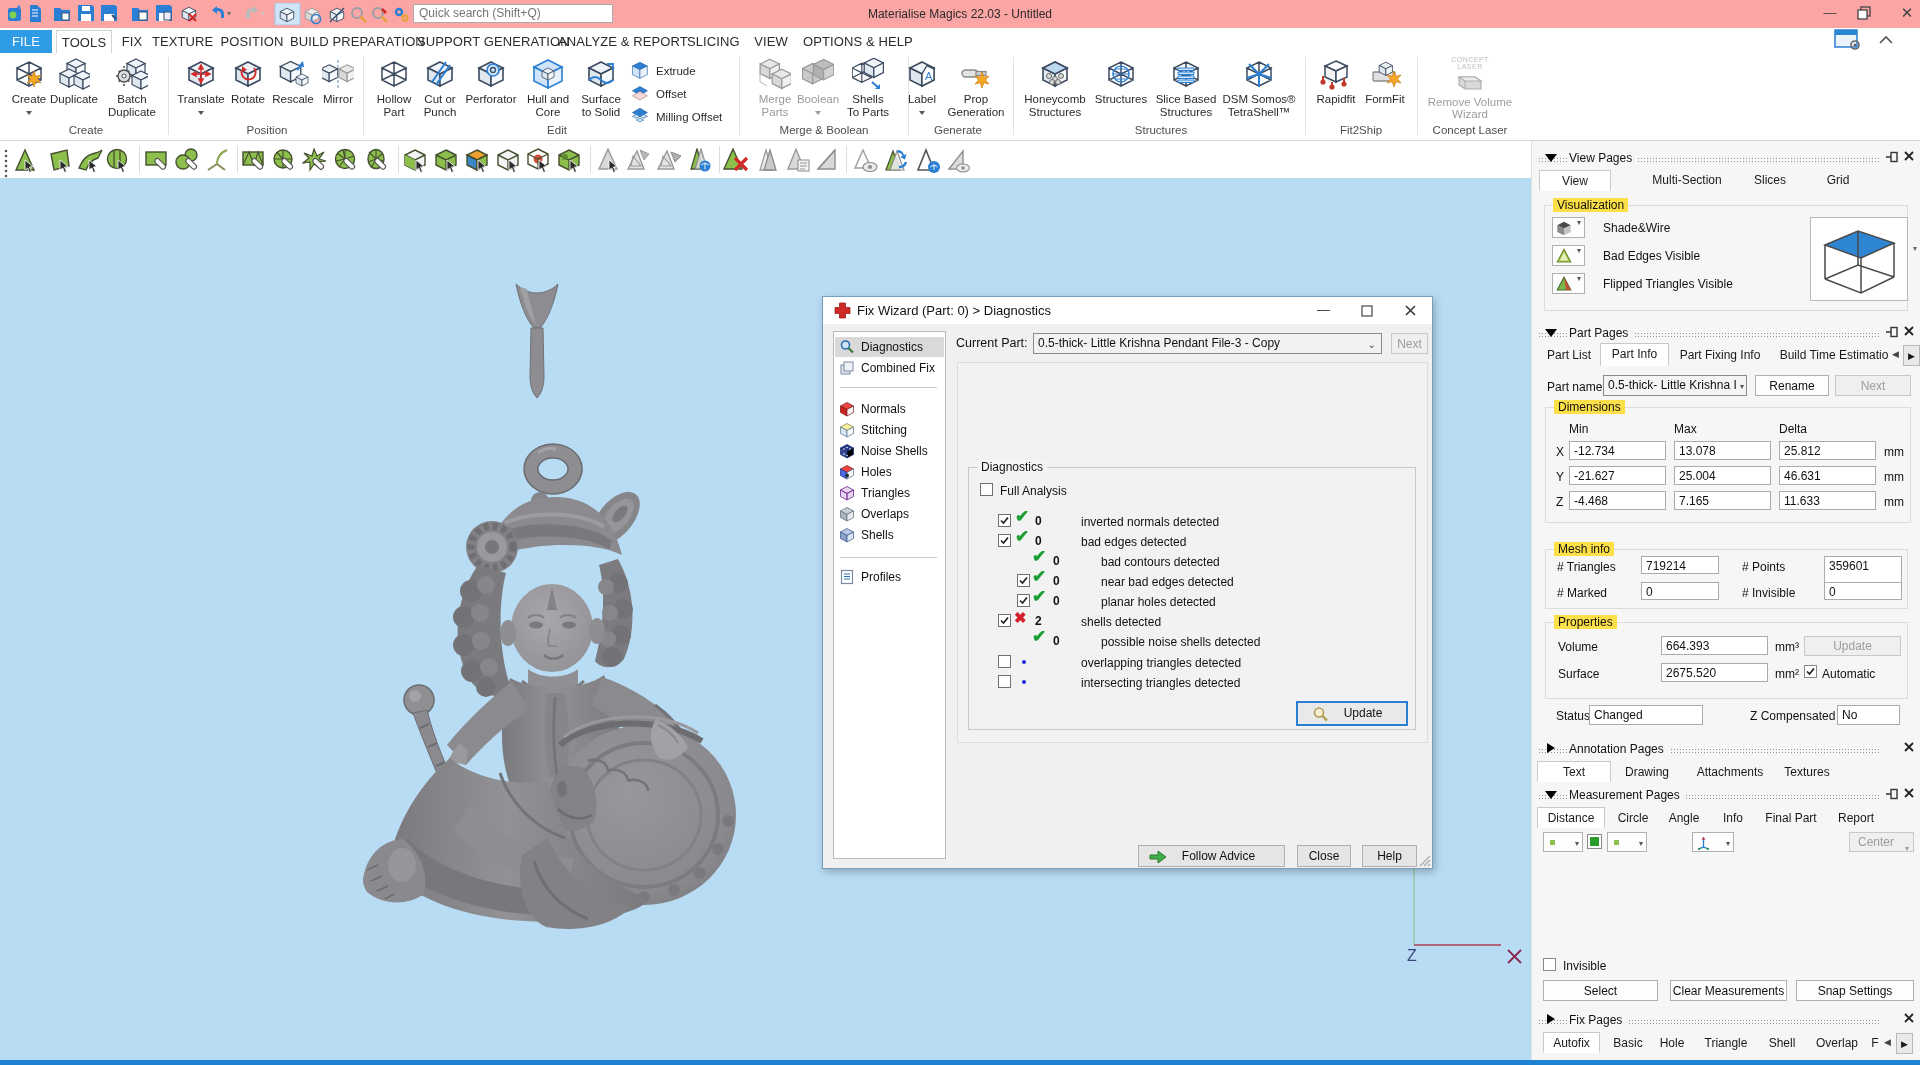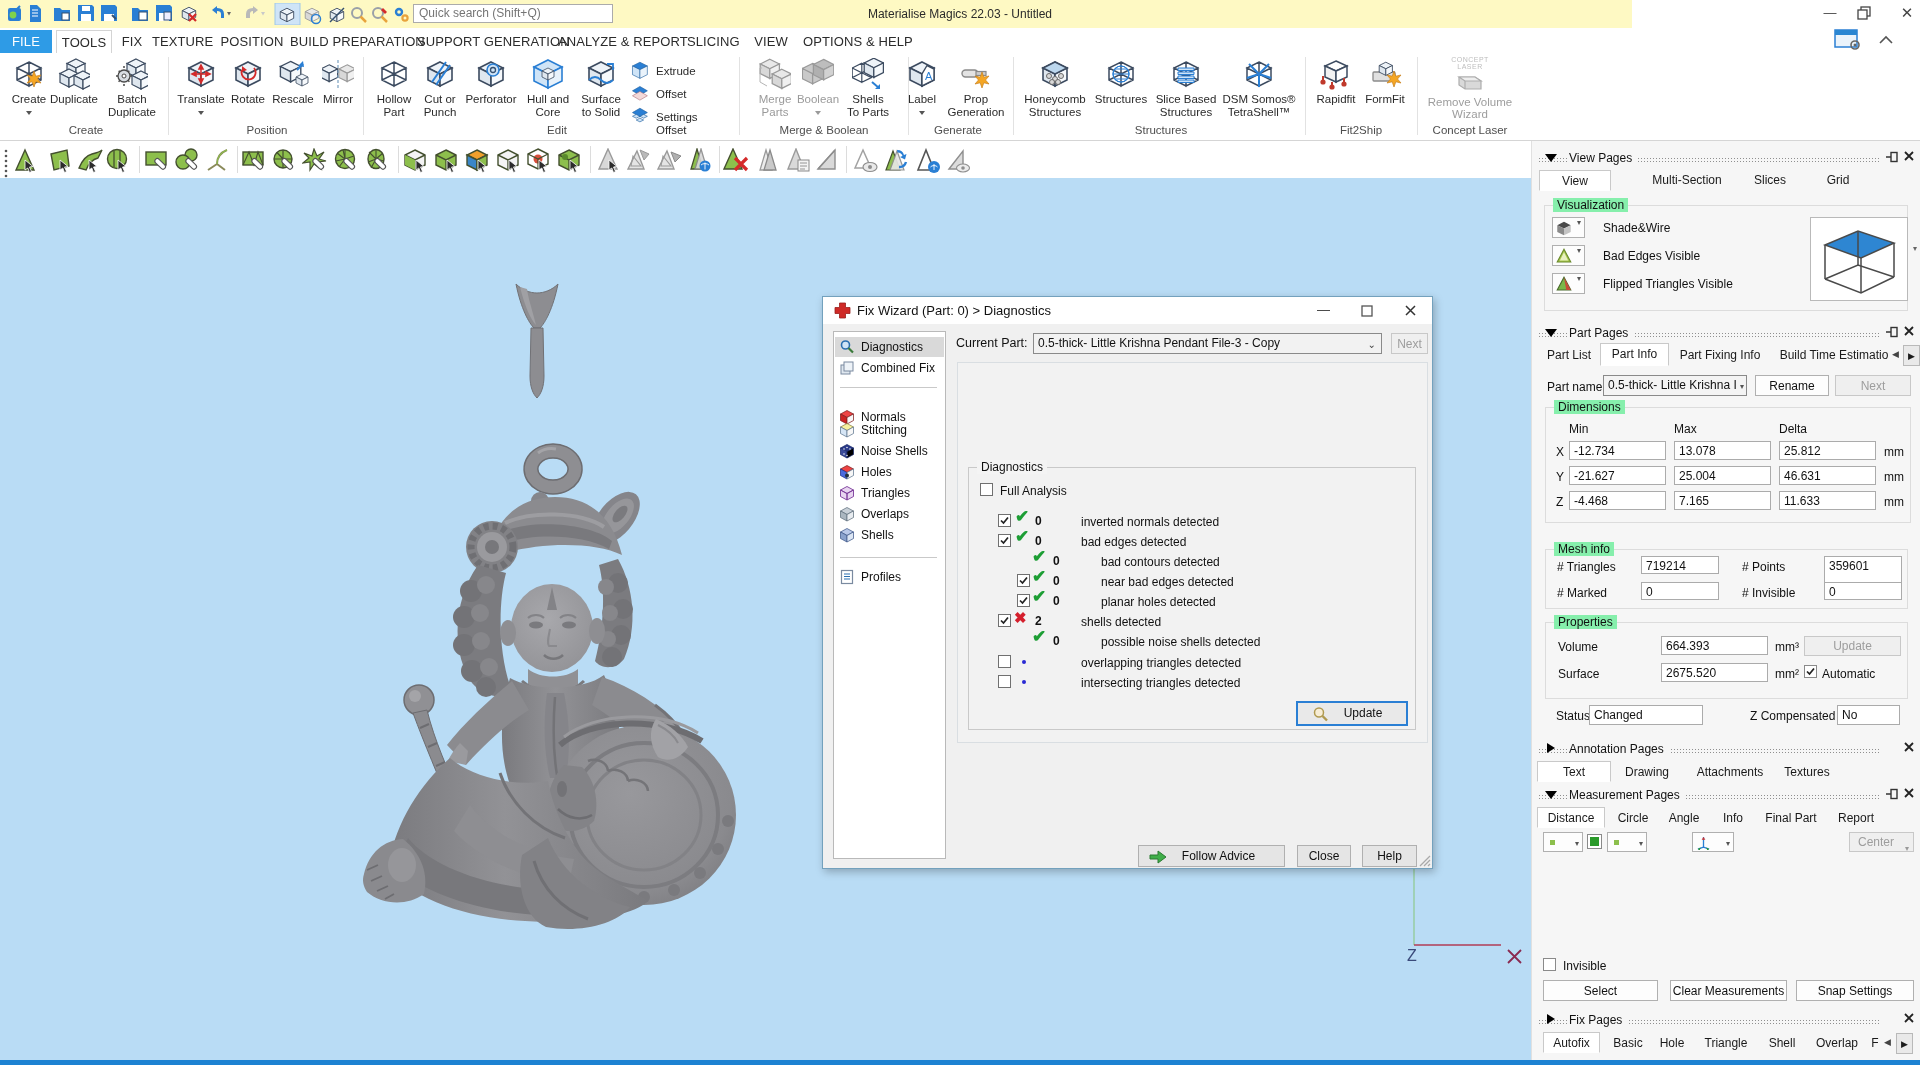--- a/index.html
+++ b/index.html
@@ -1,21 +1,21 @@
 <!DOCTYPE html>
 <html><head>
 <meta charset="utf-8">
 <style>
 * { margin:0; padding:0; box-sizing:border-box; }
 html,body { width:1920px; height:1065px; overflow:hidden; font-family:"Liberation Sans", sans-serif; font-size:12px; color:#1a1a1a; background:#fff; }
 #app { position:absolute; top:0; left:0; width:1920px; height:1065px; }
 .abs { position:absolute; }
 
 
-#titlebar { position:absolute; top:0; left:0; width:1632px; height:28px; background:#fef9c3; }
+#titlebar { position:absolute; top:0; left:0; width:1920px; height:28px; background:#fca5a5; }
 #title-text { position:absolute; top:7px; left:0; width:1920px; text-align:center; font-size:12px; color:#2b2b2b; }
 #qsearch { position:absolute; left:413px; top:4px; width:200px; height:19px; border:1px solid #ababab; background:#fff; color:#757575; font-size:12px; line-height:17px; padding-left:5px; }
 .winbtn { position:absolute; top:0; width:34px; height:26px; text-align:center; color:#444; font-size:13px; line-height:26px; }
 
 
 #tabrow { position:absolute; top:28px; left:0; width:1920px; height:25px; background:#fff; }
 .rtab { position:absolute; top:2px; height:23px; line-height:23px; text-align:center; color:#2b2b2b; font-size:13px; letter-spacing:0.1px; white-space:nowrap; }
 #tab-file { top:2px; left:0; width:52px; background:#2e9be6; color:#fff; }
 #tab-tools { border:1px solid #d4d4d4; border-bottom:none; background:#fff; }
 
@@ -43,21 +43,21 @@
 .tri-open { border-left:6px solid transparent; border-right:6px solid transparent; border-top:8px solid #000; }
 .tri-closed { border-top:5px solid transparent; border-bottom:5px solid transparent; border-left:8px solid #000; }
 .phead .ptitle { position:absolute; left:31px; top:2px; font-size:12px; color:#111; background:#f6f6f6; padding-right:6px; }
 .phead .dots { position:absolute; left:0; right:34px; top:8px; height:5px;
   background-image:radial-gradient(circle, #8f8f8f 0.75px, transparent 0.85px); background-size:3px 3px; }
 .phead .pin { position:absolute; right:16px; top:1px; width:14px; height:14px; }
 .phead .px { position:absolute; right:0; top:1px; width:12px; height:12px; }
 .ptab { position:absolute; height:21px; line-height:21px; font-size:12px; color:#1a1a1a; text-align:center; }
 .ptab-sel { background:#fff; border:1px solid #c9c9c9; border-bottom:1px solid #fff; }
 .gbox { position:absolute; border:1px solid #d2d2d2; }
-.glabel { position:absolute; top:-8px; left:8px; background:#86efac; padding:0 4px; font-size:12px; color:#111; z-index:3; }
+.glabel { position:absolute; top:-8px; left:8px; background:#fde047; padding:0 4px; font-size:12px; color:#111; z-index:3; }
 .tbox { position:absolute; background:#fff; border:1px solid #ababab; font-size:12px; padding:2px 4px; color:#111; line-height:14px; }
 .btn { position:absolute; background:#e6e6e6; border:1px solid #b0b0b0; text-align:center; font-size:12px; color:#111; }
 .btn-dis { color:#9d9d9d; background:#efefef; border:1px solid #c8c8c8; }
 .lbl { position:absolute; font-size:12px; color:#111; white-space:nowrap; }
 .cb { position:absolute; width:13px; height:13px; background:#fff; border:1px solid #8a8a8a; }
 
 
 #dialog { position:absolute; left:822px; top:296px; width:611px; height:573px; background:#f0f0f0; border:1px solid #73a1bd; box-shadow:2px 3px 8px rgba(0,0,0,0.25); }
 #dlg-title { position:absolute; top:0; left:0; right:0; height:27px; background:#ffffff; }
 #dlg-title .txt { position:absolute; left:34px; top:6px; font-size:13px; color:#111; }
@@ -313,21 +313,21 @@
               <path d="M16,12 28,19 16,26 4,19Z" fill="#f3d9d9" stroke="#b0707a"></path>
             </g>
           </svg></div>
         <div class="abs" style="left:26px;top:30px">Offset</div>
       <div class="abs" style="left:0;top:49px"><svg width="22" height="20">
             <g transform="scale(0.62)">
               <path d="M16,2 28,9 16,16 4,9Z" fill="#2a7fd4" stroke="#1d5f9e"></path>
               <path d="M4,15 10,12 16,15 10,18Z M16,15 22,12 28,15 22,18Z M10,21 16,18 22,21 16,24Z" fill="#cfe4f7" stroke="#1d5f9e"></path>
             </g>
           </svg></div>
-        <div class="abs" style="left:26px;top:53px">Settings Offset</div>
+        <div class="abs" style="left:26px;top:53px">Milling Offset</div>
     </div>
     <div class="rsep" style="left:739px"></div>
     <div class="ritem dim" style="left:748px;width:54px"><svg class="ic" width="32" height="32">
           <g transform="translate(-2,-2) scale(0.8)">
             <use href="#cube3g"></use>
           </g>
           <g transform="translate(10,8) scale(0.8)">
             <use href="#cube3g"></use>
           </g>
           <path d="M3,10 1,10 1,24 8,28" stroke="#b5b5b5" fill="none"></path>
@@ -992,21 +992,21 @@
           <span class="stxt">Diagnostics</span>
         </div>
       <div class="side-item" style="top:26px">
           <svg class="sic" width="16" height="16" viewBox="0 0 16 16">
             <rect x="2" y="5" width="9" height="9" fill="#dfe7ef" stroke="#7a8aa0"></rect>
             <rect x="5" y="2" width="9" height="9" fill="#eef3f8" stroke="#7a8aa0"></rect>
           </svg>
           <span class="stxt">Combined Fix</span>
         </div>
       <div style="position:absolute;left:6px;top:55px;width:97px;height:1px;background:#c9c9c9"></div>
-      <div class="side-item" style="top:75px">
+      <div class="side-item" style="top:67px">
           <svg class="sic" width="16" height="16" viewBox="0 0 32 32">
             <path d="M16,3 29,10 16,17 3,10Z" fill="#e44" stroke="#802020" stroke-width="1.5"></path>
             <path d="M3,10 16,17 16,30 3,23Z" fill="#c22" stroke="#802020" stroke-width="1.5"></path>
             <path d="M29,10 16,17 16,30 29,23Z" fill="#f7f7f7" stroke="#802020" stroke-width="1.5"></path>
           </svg>
           <span class="stxt">Normals</span>
         </div>
       <div class="side-item" style="top:88px">
           <svg class="sic" width="16" height="16" viewBox="0 0 32 32">
             <path d="M16,3 29,10 16,17 3,10Z" fill="#f5f1a0" stroke="#8a8040" stroke-width="1.5"></path>

